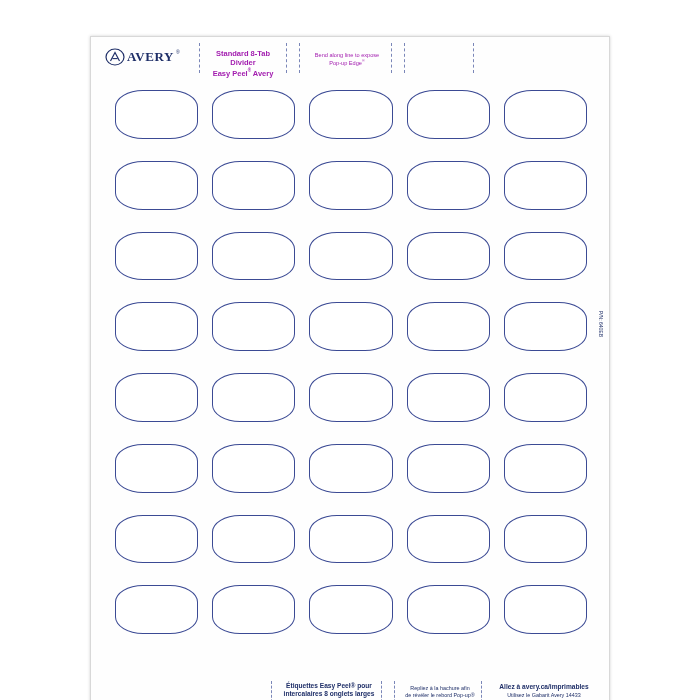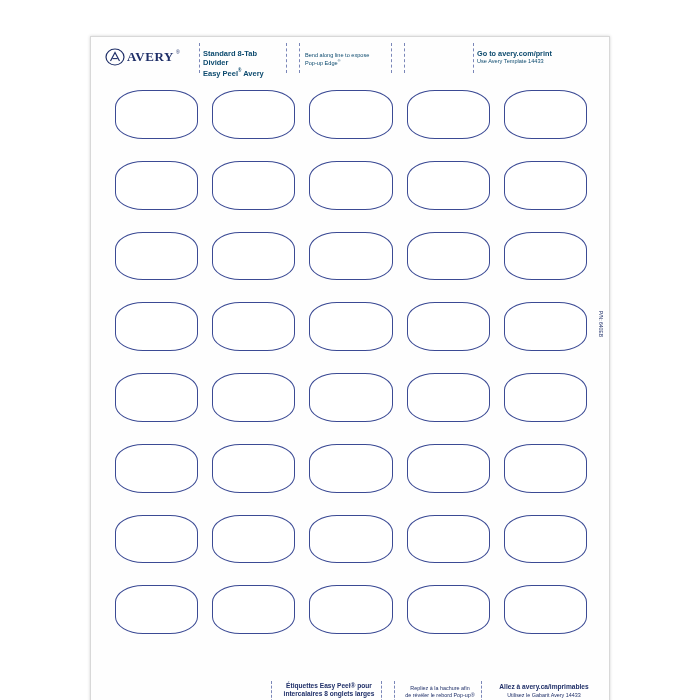--- a/index.html
+++ b/index.html
@@ -66,22 +66,22 @@
   }
   .logo-reg {
     position: absolute;
     left: 71px;
     top: 3px;
     font-size: 5px;
     color: #1f2f68;
   }
   .hdr-block {
     position: absolute;
-    text-align: left;
-    color: #0c4a6e;
+    text-align: center;
+    color: #a21caf;
     line-height: 1.25;
   }
   .hdr-title {
     font-size: 7.5px;
     font-weight: bold;
   }
   .hdr-sub {
     font-size: 7.5px;
     font-weight: bold;
   }
@@ -207,24 +207,20 @@
       <div class="hdr-block" style="left:112px; top:12px; width:80px;">
         <div class="hdr-title">Standard 8-Tab Divider</div>
         <div class="hdr-sub"><span>Easy Peel</span><span style="font-size:4.5px;vertical-align:super;">®</span><span> Avery</span></div>
       </div>
 
       <div class="hdr-block" style="left:214px; top:15px; width:84px;">
         <div class="hdr-small">Bend along line to expose</div>
         <div class="hdr-small"><span>Pop-up Edge</span><span style="font-size:3.8px;vertical-align:super;">®</span></div>
       </div>
 
-      <div class="hdr-block" style="left:386px; top:12px; width:124px;">
-        <div class="hdr-link">Go to avery.com/print</div>
-        <div class="hdr-link2">Use Avery Template 14433</div>
-      </div>
     </div>
 
     <div id="grid">
       <div class="label-cell">
           <div class="label"></div>
         </div>
       <div class="label-cell">
           <div class="label"></div>
         </div>
       <div class="label-cell">

